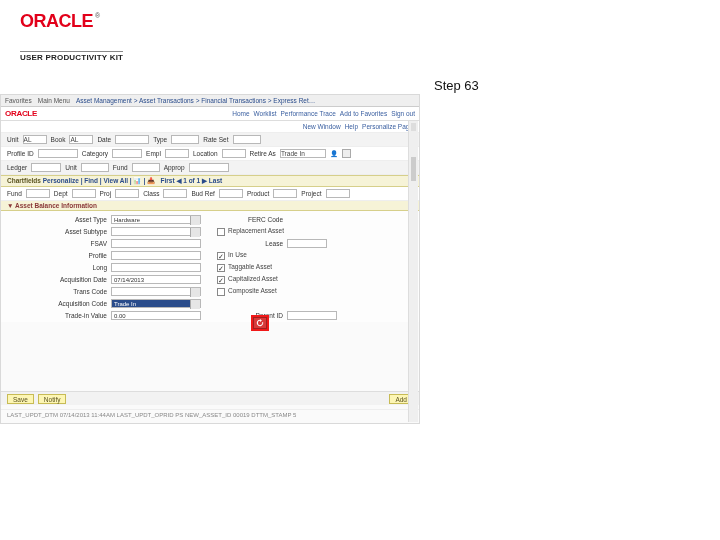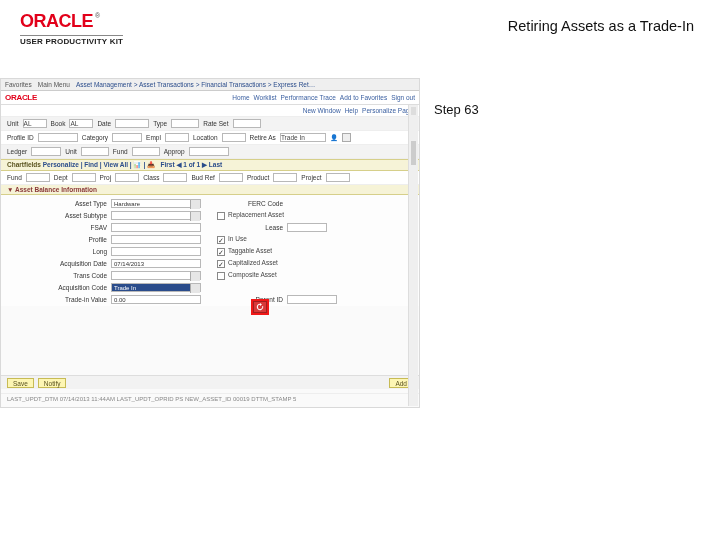--- a/index.html
+++ b/index.html
@@ -4,27 +4,27 @@
 <style>
   * { box-sizing: border-box; margin: 0; padding: 0; }
   html, body { width: 720px; height: 540px; font-family: Arial, Helvetica, sans-serif; background: #fff; overflow: hidden; }
   .page { position: relative; width: 720px; height: 540px; }
 
   
   .header { display: flex; justify-content: space-between; align-items: flex-start; padding: 12px 20px 6px 20px; }
   .logo-block { display: flex; flex-direction: column; align-items: flex-start; }
   .oracle-logo { font-family: Arial, sans-serif; font-weight: 900; letter-spacing: -0.5px; color: #e2001a; font-size: 18px; line-height: 1; position: relative; }
   .oracle-logo .tm { font-size: 7px; vertical-align: top; color: #555; font-weight: normal; margin-left: 2px; }
-  .upk-text { font-size: 8px; font-weight: 600; color: #222; letter-spacing: 0.2px; margin-top: 5px; border-top: 1px solid #888; padding-top: 1px; }
+  .upk-text { font-size: 8px; font-weight: 600; color: #222; letter-spacing: 0.2px; margin-top: 21px; border-top: 1px solid #888; padding-top: 1px; }
   .title { font-size: 14.5px; color: #111; margin-top: 6px; margin-right: 6px; }
 
   
   .body { display: flex; align-items: flex-start; padding: 4px 10px 0 0; }
   .left-col { width: 420px; margin-left: 0; margin-top: 22px; }
-  .right-col { flex: 1; padding: 6px 12px 0 14px; font-size: 13px; color: #111; margin-top: 40px; }
+  .right-col { flex: 1; padding: 6px 12px 0 14px; font-size: 13px; color: #111; }
   .step-line { margin-bottom: 26px; }
   .instruction-line { line-height: 1.4; }
   .instruction-line .bold { font-weight: 700; }
 
   
   .app { width: 420px; height: 330px; border: 1px solid #d9d9d9; background: #fafafa; font-size: 6.5px; color: #444; position: relative; }
   .app-tabs { height: 12px; background: #efefef; border-bottom: 1px solid #ccc; display: flex; align-items: center; padding: 0 4px; gap: 6px; }
   .app-tabs span { color: #555; }
   .app-tabs .crumb { color: #2a4c8b; }
 
@@ -73,21 +73,20 @@
 <body>
 
 <div class="page">
   <div class="header">
     <div class="logo-block">
       <div class="oracle-logo">
         <span>ORACLE</span><span class="tm">®</span>
       </div>
       <div class="upk-text">USER PRODUCTIVITY KIT</div>
     </div>
-    <div class="title">Retiring Assets as a Trade-In</div>
   </div>
 
   <div class="body">
     <div class="left-col">
       <div class="app">
 
         <div class="app-tabs">
           <span>Favorites</span>
           <span>Main Menu</span>
           <span class="crumb">Asset Management &gt; Asset Transactions &gt; Financial Transactions &gt; Express Ret…</span>

